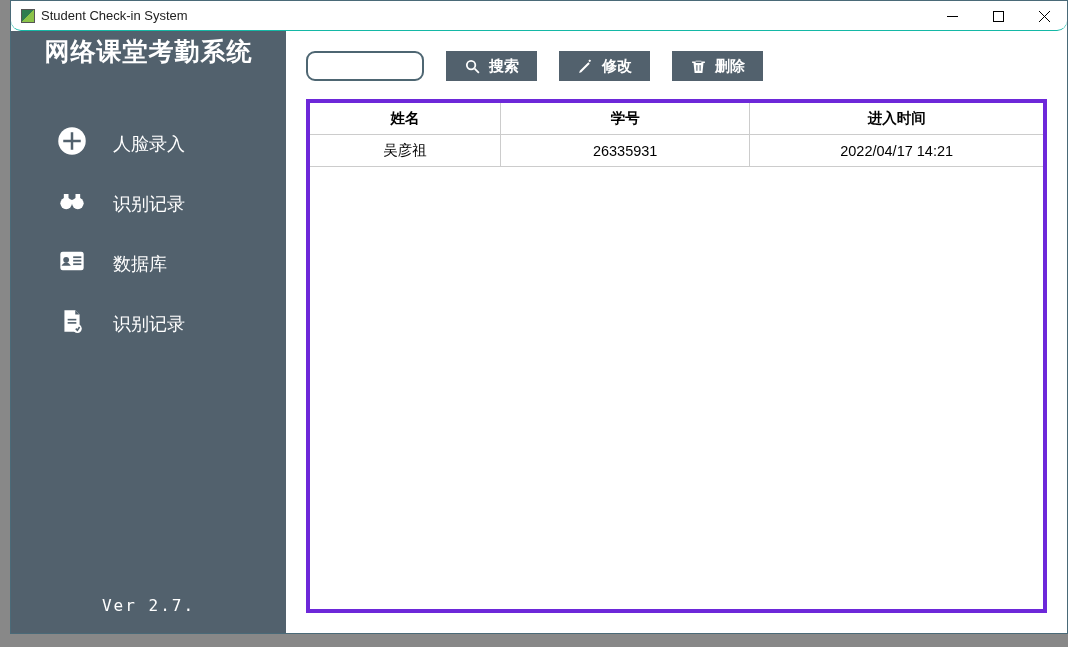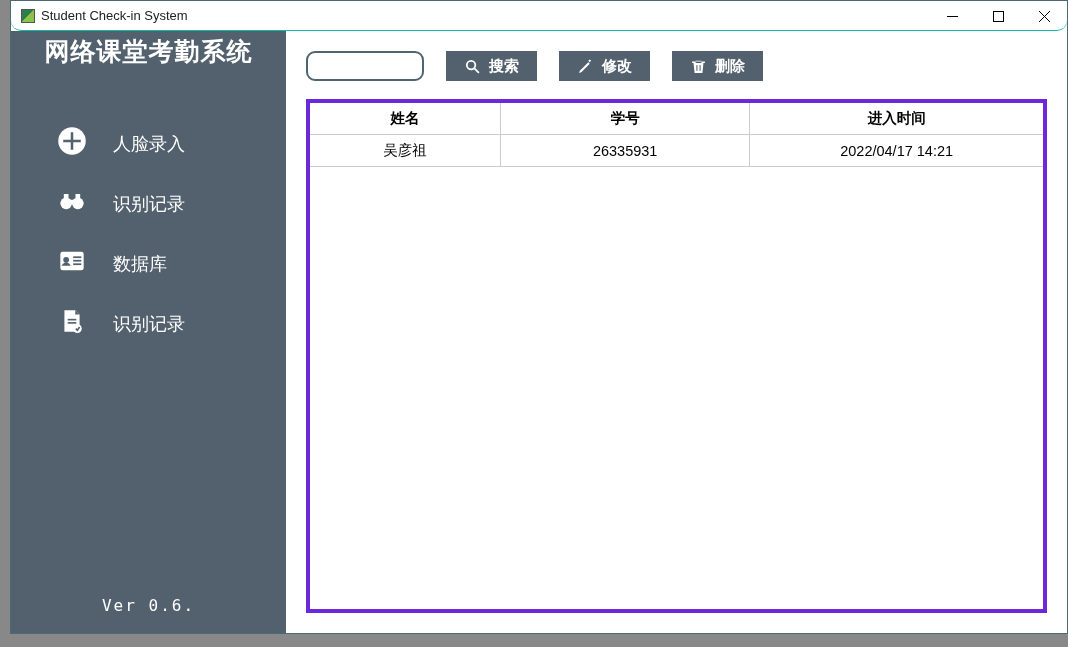--- a/index.html
+++ b/index.html
@@ -247,21 +247,21 @@
               <rect x="8" y="13" width="8" height="1.5" fill="#52616d"></rect>
               <circle cx="17" cy="19" r="4" fill="#fff"></circle>
               <path d="M15.5 19l1.5 1.5L19 17.5" stroke="#52616d" stroke-width="1.5" fill="none"></path>
             </svg>
         </span>
         <span>识别记录</span>
       </div>
 
 
 
-      <div class="version">Ver 0.6.</div>
+      <div class="version">Ver 2.7.</div>
     </div>
 
     <div class="main">
       <div class="toolbar">
         <input class="search-box" type="text" value="" style="">
         <button class="btn">
           <svg viewBox="0 0 24 24">
               <circle cx="10" cy="10" r="6" fill="none" stroke="#fff" stroke-width="2.5"></circle>
               <line x1="15" y1="15" x2="21" y2="21" stroke="#fff" stroke-width="2.5"></line>
             </svg>

